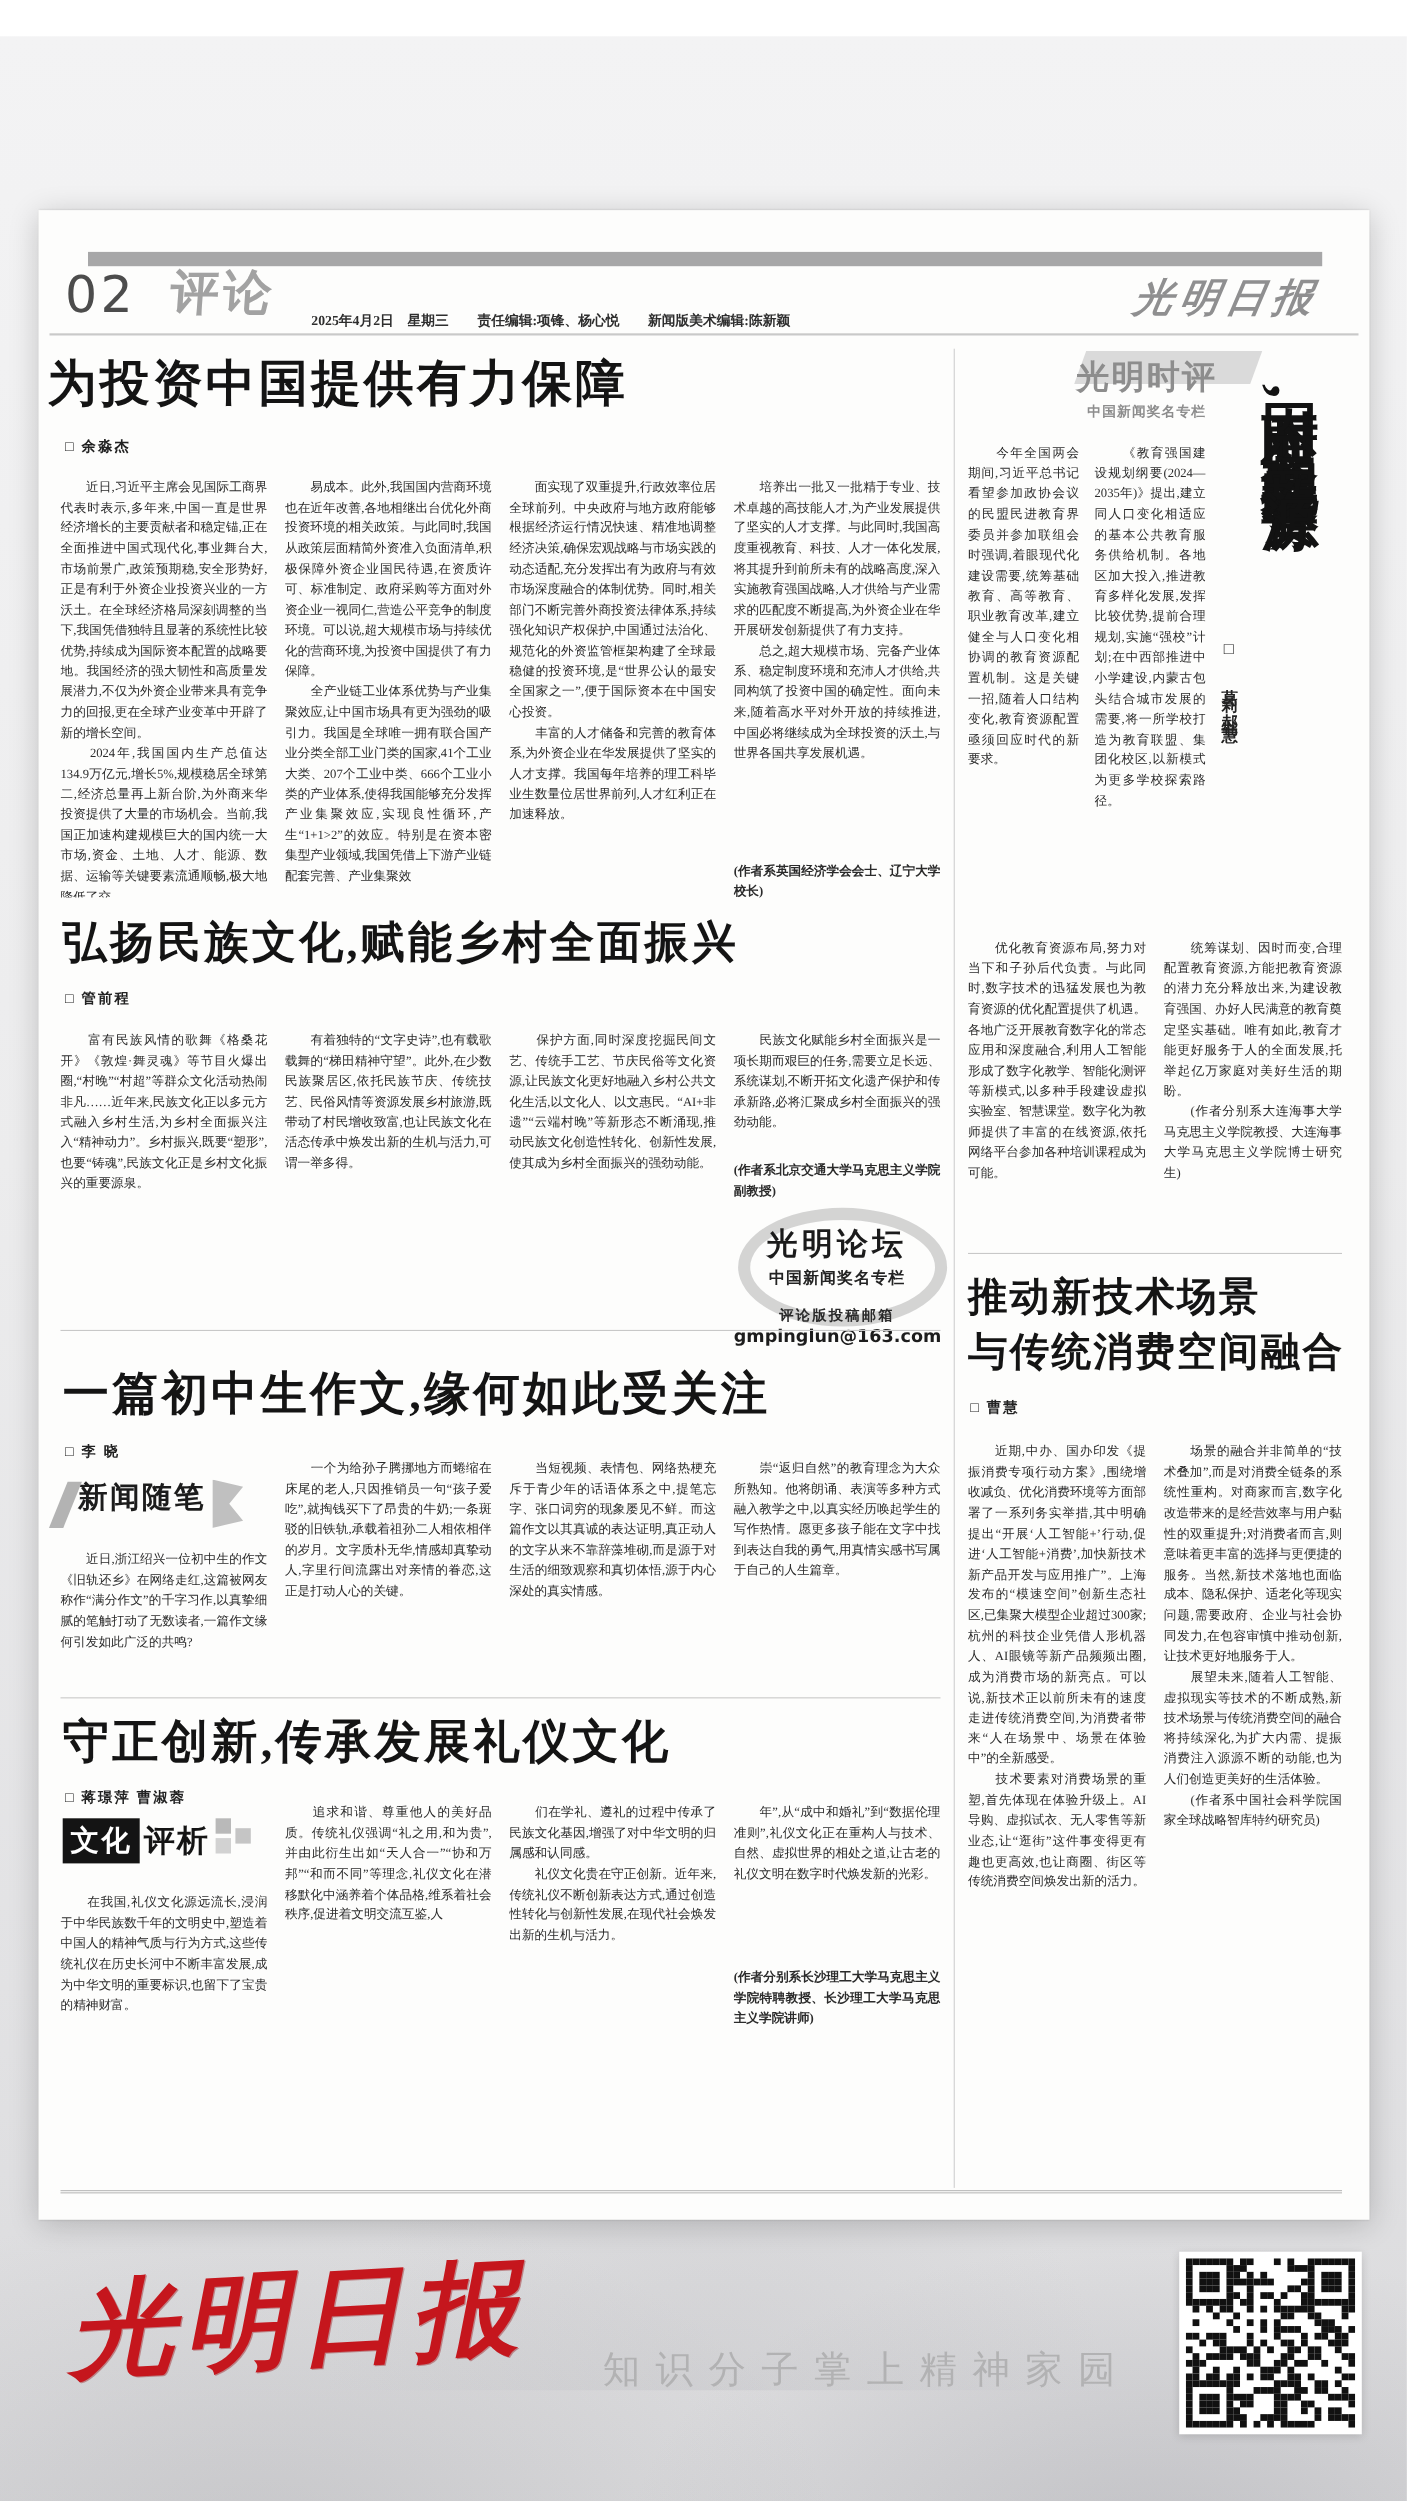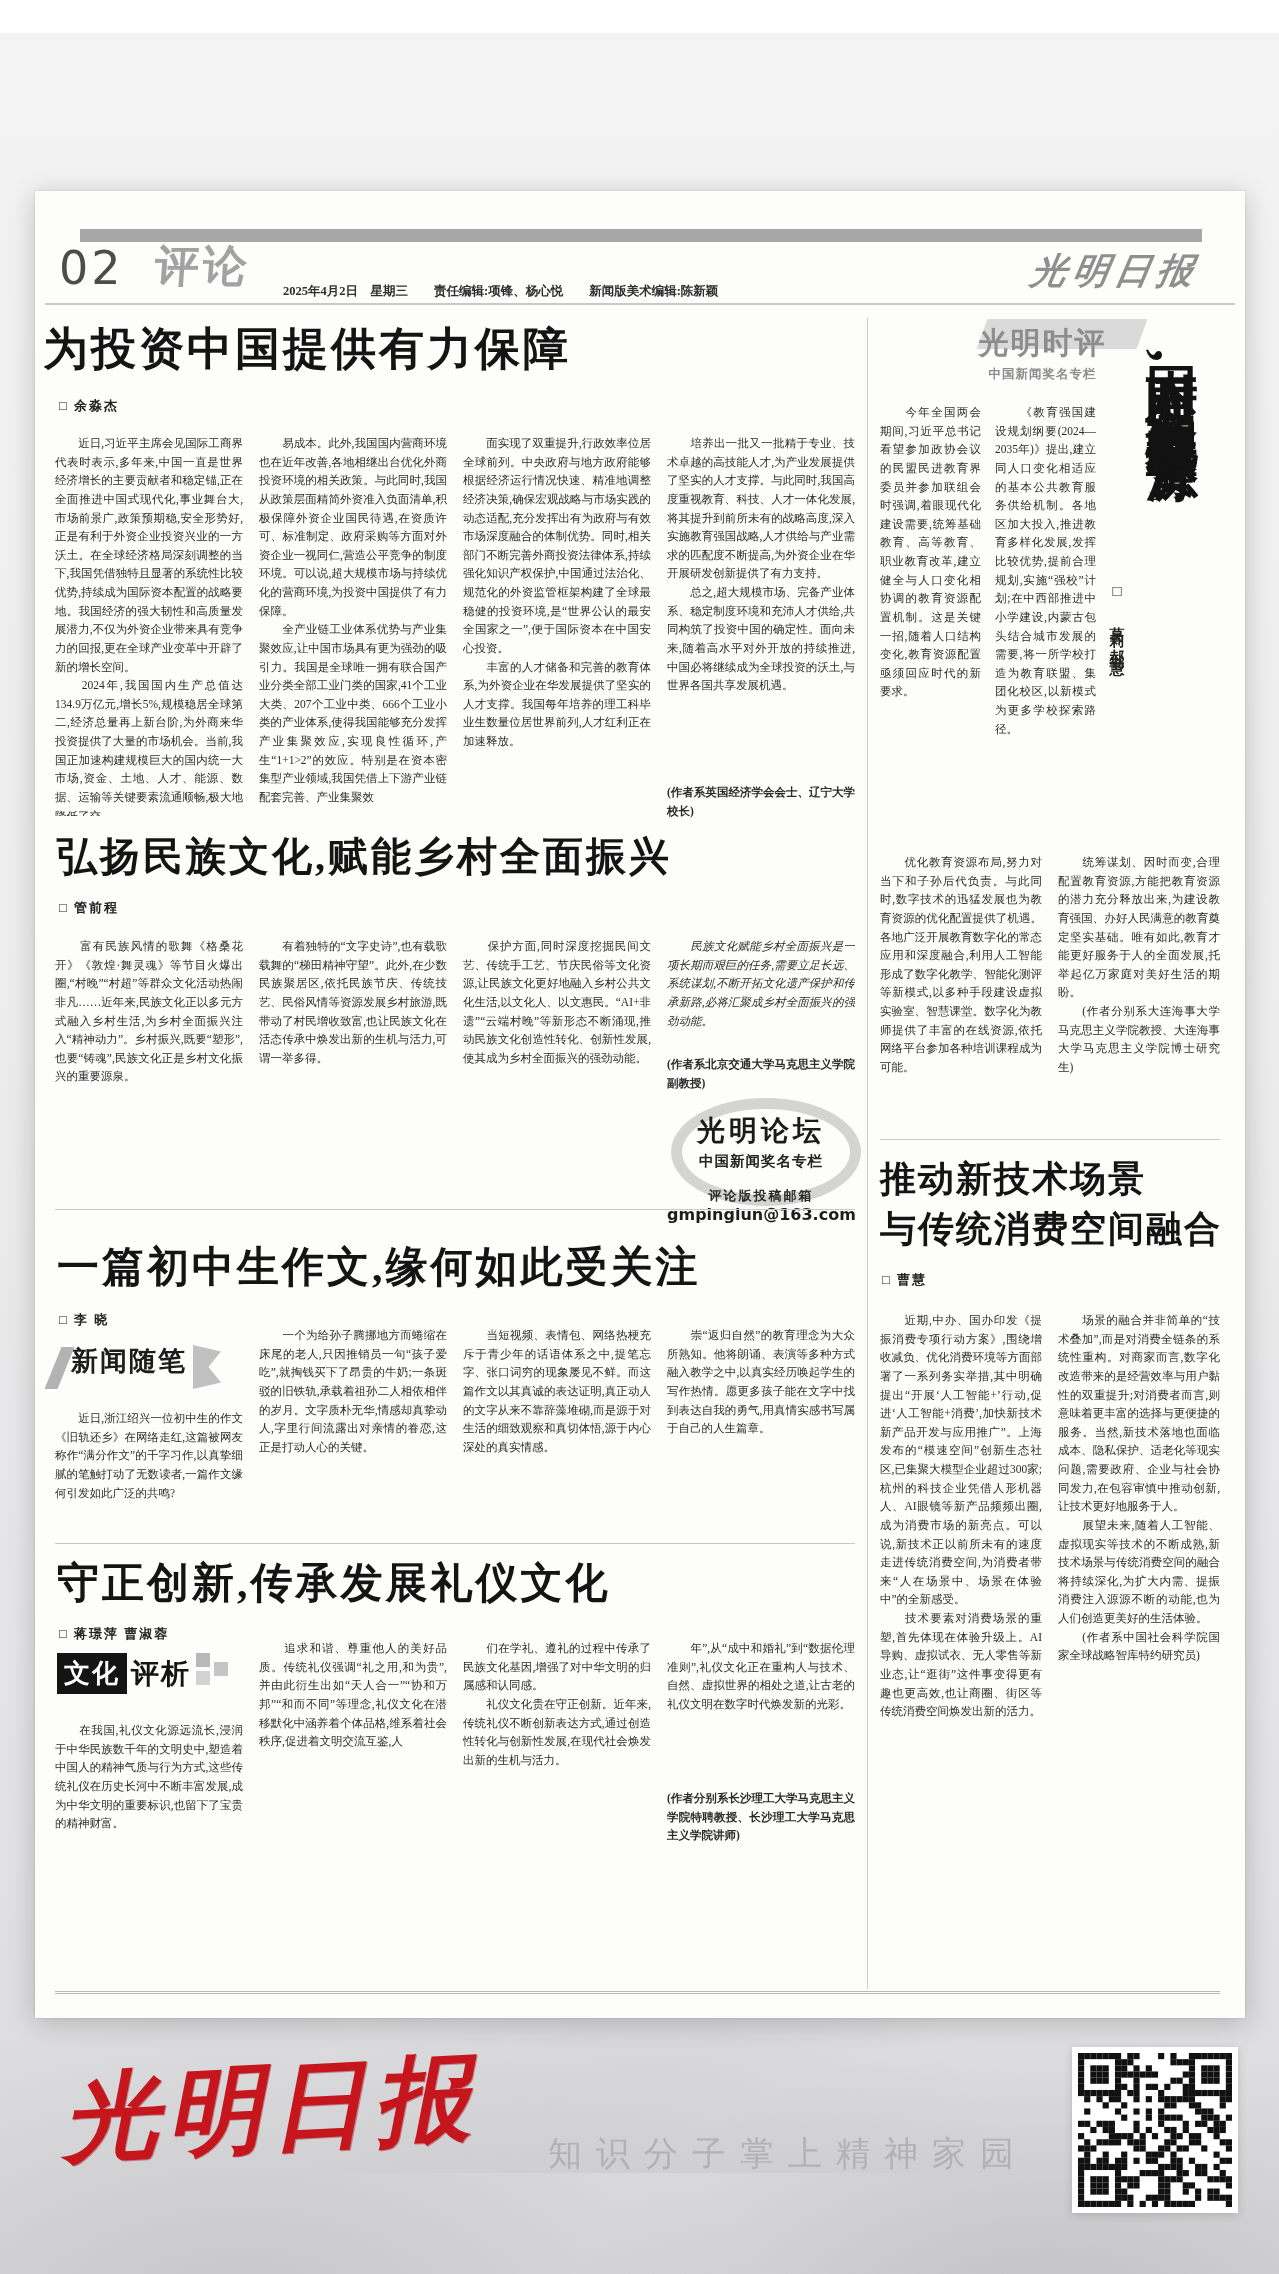--- a/index.html
+++ b/index.html
@@ -119,21 +119,21 @@
     <div class="abs col" style="left:632px; top:243px; width:188px; height:344px;">　　培养出一批又一批精于专业、技术卓越的高技能人才,为产业发展提供了坚实的人才支撑。与此同时,我国高度重视教育、科技、人才一体化发展,将其提升到前所未有的战略高度,深入实施教育强国战略,人才供给与产业需求的匹配度不断提高,为外资企业在华开展研发创新提供了有力支持。
 　　总之,超大规模市场、完备产业体系、稳定制度环境和充沛人才供给,共同构筑了投资中国的确定性。面向未来,随着高水平对外开放的持续推进,中国必将继续成为全球投资的沃土,与世界各国共享发展机遇。</div>
     <div class="abs attr" style="left:632px; top:592px; width:188px;">(作者系英国经济学会会士、辽宁大学校长)</div>
 
     <div class="abs a-title" style="left:22px; top:638px; font-size:40px;">弘扬民族文化,赋能乡村全面振兴</div>
     <div class="abs a-byline" style="left:24px; top:708px;">□ 管前程</div>
     <div class="abs col" style="left:20px;  top:746px; width:188px; height:262px;">　　富有民族风情的歌舞《格桑花开》《敦煌·舞灵魂》等节目火爆出圈,“村晚”“村超”等群众文化活动热闹非凡……近年来,民族文化正以多元方式融入乡村生活,为乡村全面振兴注入“精神动力”。乡村振兴,既要“塑形”,也要“铸魂”,民族文化正是乡村文化振兴的重要源泉。</div>
     <div class="abs col" style="left:224px; top:746px; width:188px; height:262px;">　　有着独特的“文字史诗”,也有载歌载舞的“梯田精神守望”。此外,在少数民族聚居区,依托民族节庆、传统技艺、民俗风情等资源发展乡村旅游,既带动了村民增收致富,也让民族文化在活态传承中焕发出新的生机与活力,可谓一举多得。</div>
     <div class="abs col" style="left:428px; top:746px; width:188px; height:262px;">　　保护方面,同时深度挖掘民间文艺、传统手工艺、节庆民俗等文化资源,让民族文化更好地融入乡村公共文化生活,以文化人、以文惠民。“AI+非遗”“云端村晚”等新形态不断涌现,推动民族文化创造性转化、创新性发展,使其成为乡村全面振兴的强劲动能。</div>
     <div class="abs" style="left:632px; top:746px; width:188px; height:262px;">
-      <div class="col" style="height:118px;font-style:italic;">　　民族文化赋能乡村全面振兴是一项长期而艰巨的任务,需要立足长远、系统谋划,不断开拓文化遗产保护和传承新路,必将汇聚成乡村全面振兴的强劲动能。</div>
+      <div class="col" style="height:118px;">　　民族文化赋能乡村全面振兴是一项长期而艰巨的任务,需要立足长远、系统谋划,不断开拓文化遗产保护和传承新路,必将汇聚成乡村全面振兴的强劲动能。</div>
       <div class="attr">(作者系北京交通大学马克思主义学院副教授)</div>
       <div class="forumbox">
         <div class="ring"></div>
         <div class="t">光明论坛</div>
         <div class="s">中国新闻奖名专栏</div>
         <div class="m1">评论版投稿邮箱</div>
         <div class="m2">gmpinglun@163.com</div>
       </div>
     </div>
     <div class="abs hdiv" style="left:20px; top:1018px; width:800px;"></div>

